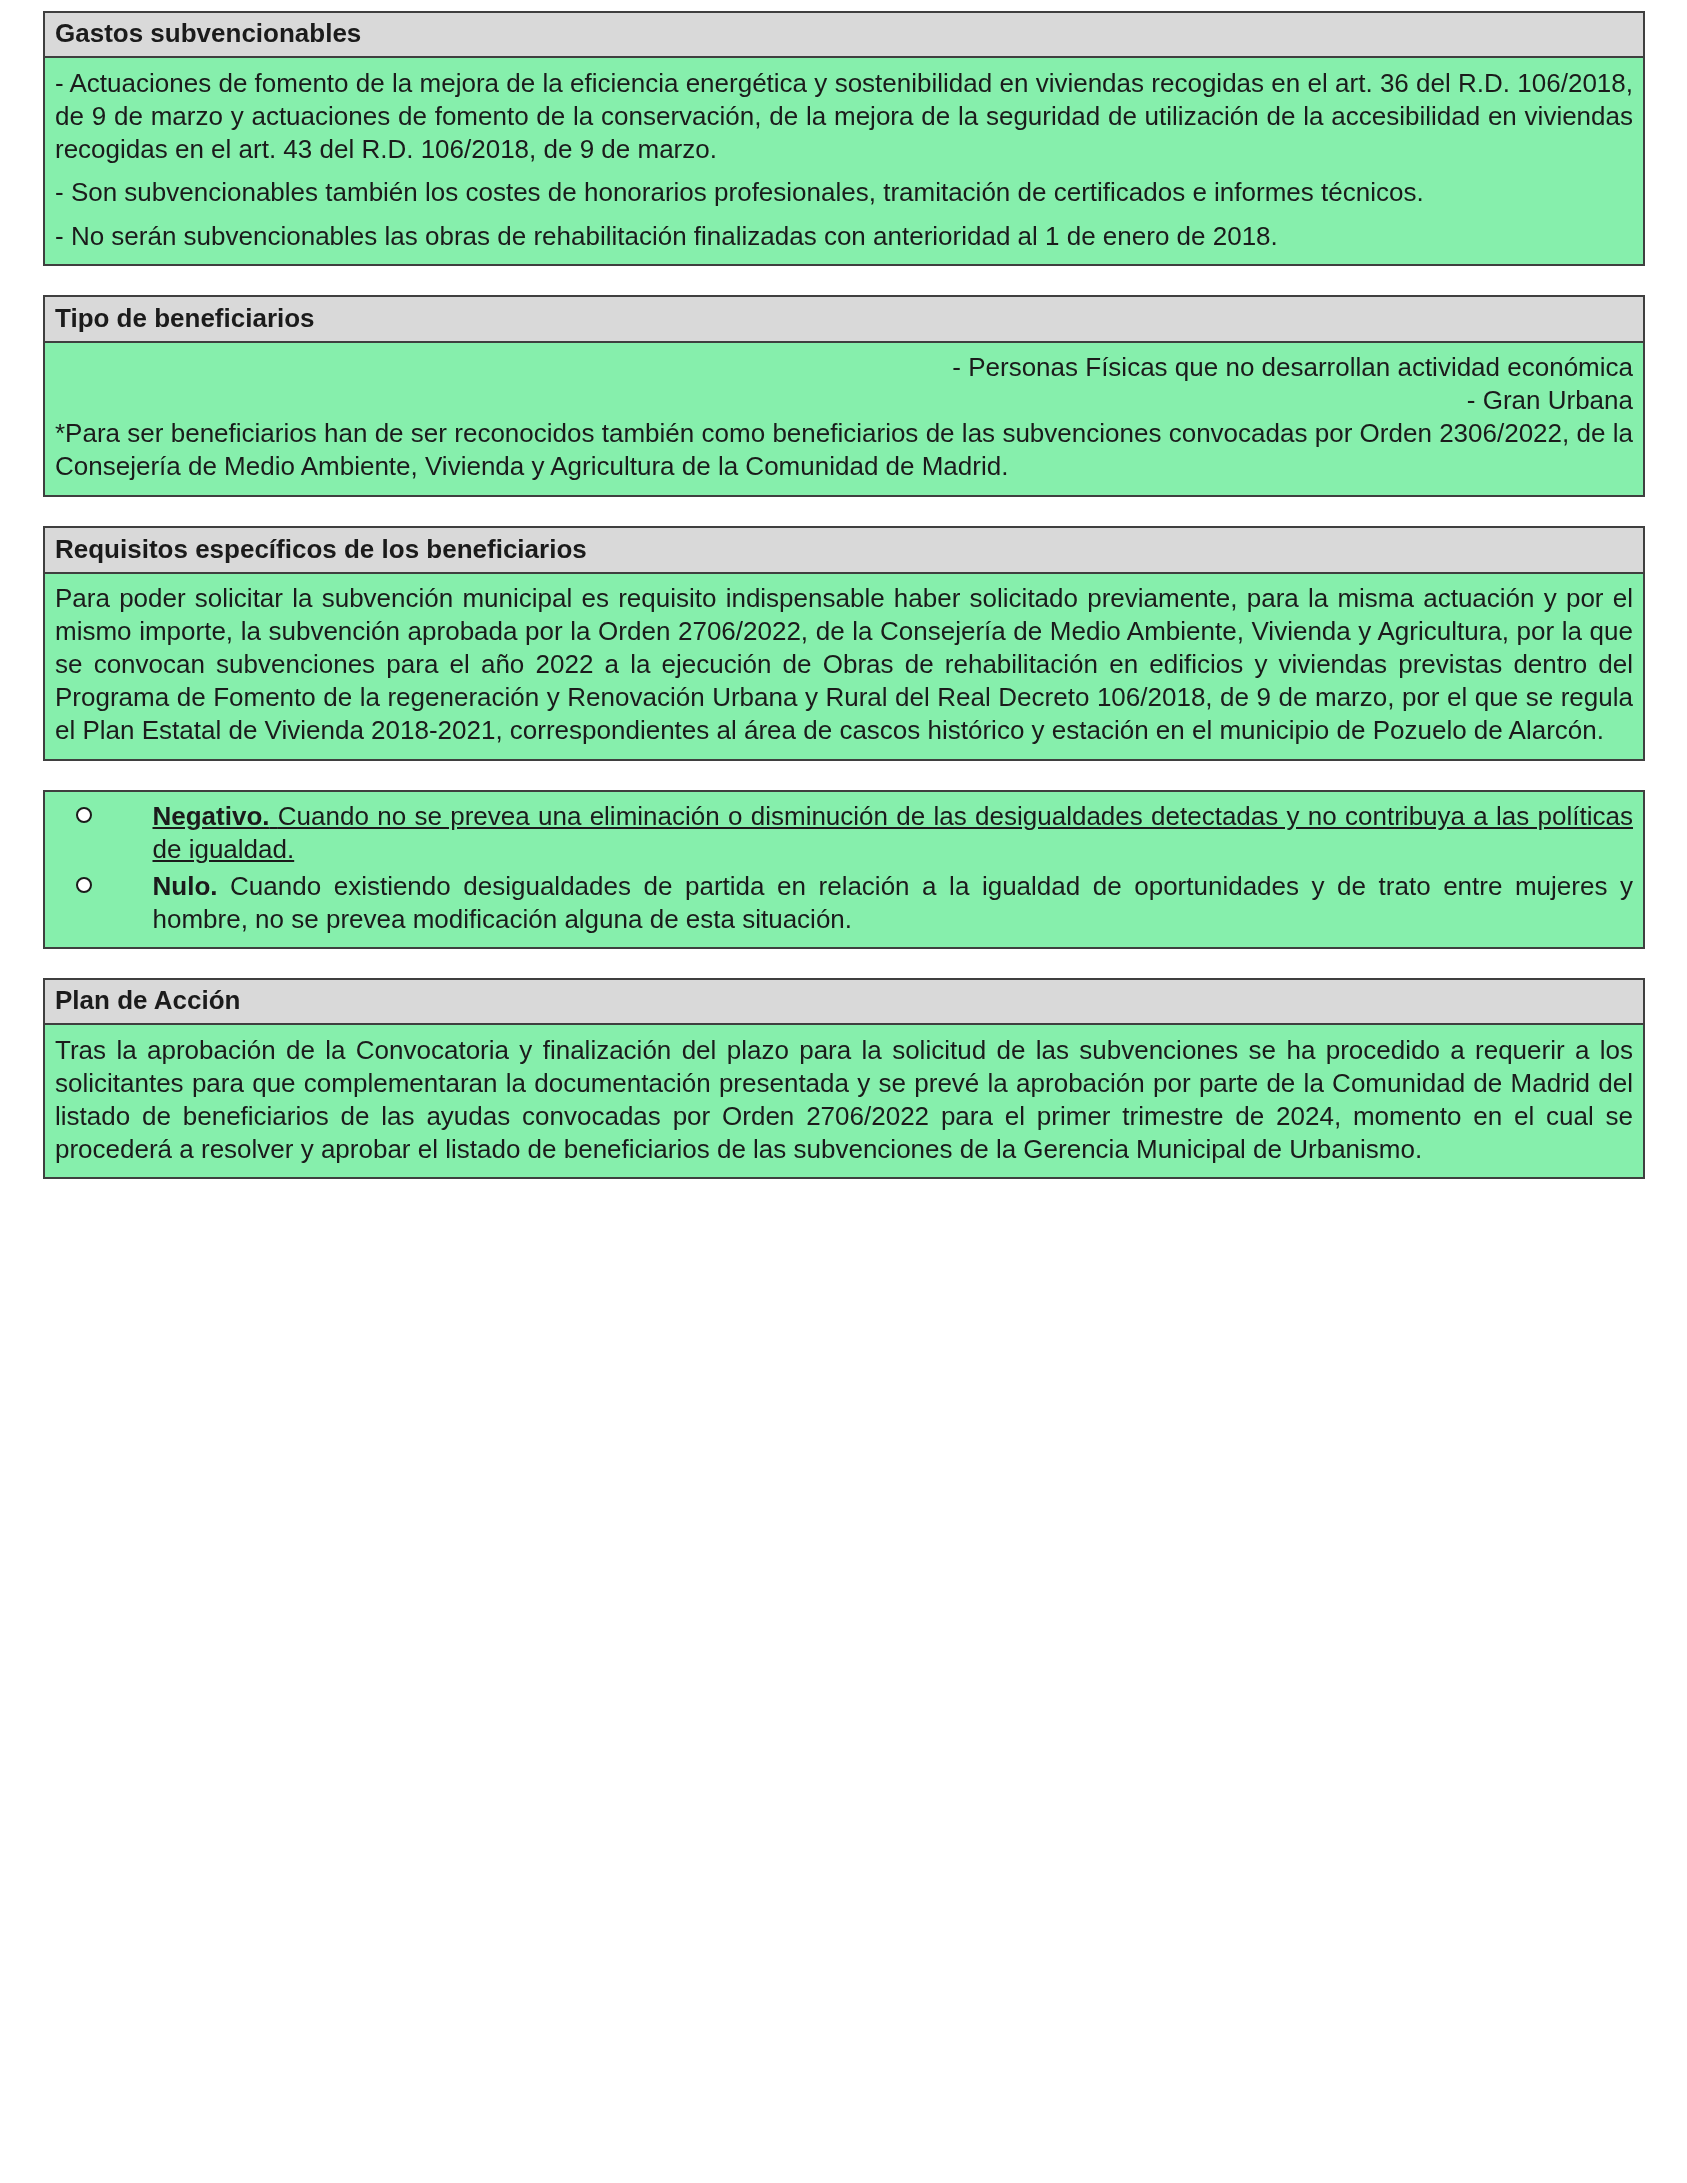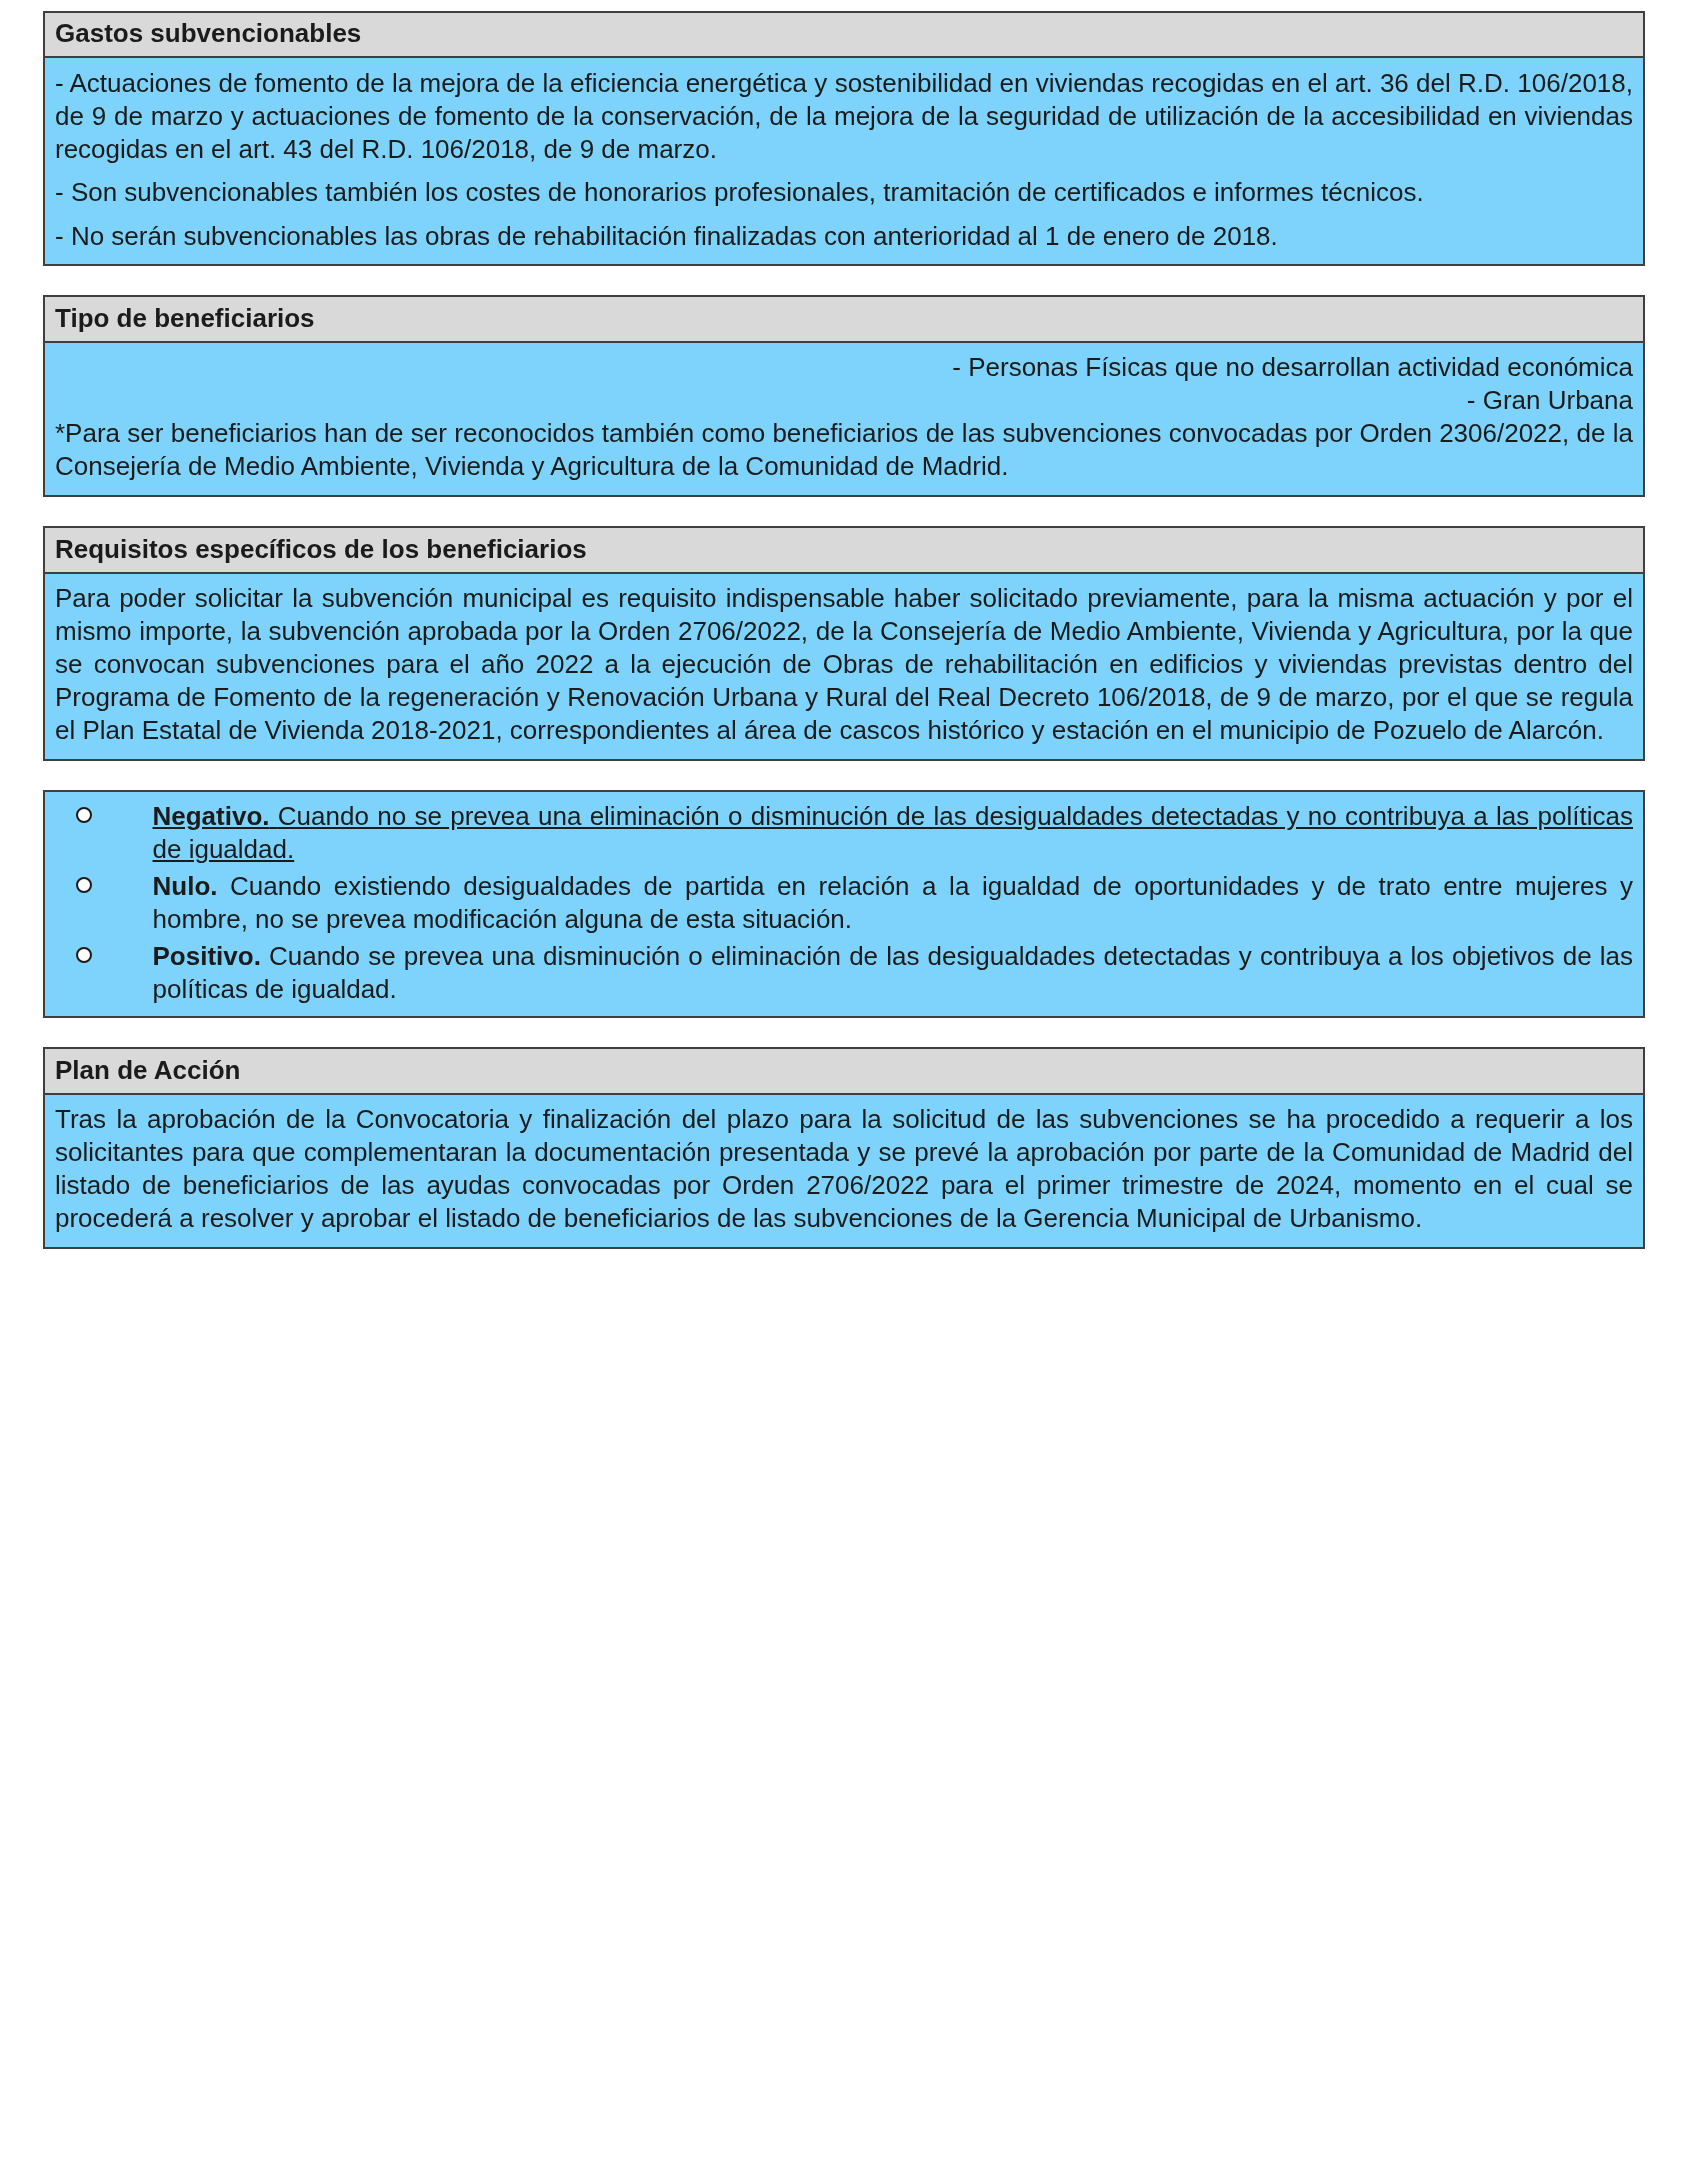--- a/index.html
+++ b/index.html
@@ -12,21 +12,21 @@
     line-height: 1.27;
     color: #1b1b1b;
     position: relative;
     overflow: hidden;
   }
   .page { padding: 10.6px 43px 0 43px; }
 
   .box {
     border: 2.3px solid #3f3f3f;
     margin-bottom: 29px;
-    background: #7dd3fc;
+    background: #86efac;
   }
   .box-header {
     background: #d9d9d9;
     border-bottom: 2.3px solid #3f3f3f;
     padding: 4.6px 10px 6px 10px;
     font-weight: bold;
   }
   .box-header .normal { font-weight: normal; }
 
   .box-body { padding: 8.4px 10px 10px 10px; }
@@ -98,27 +98,20 @@
       </div>
 
       <div class="option">
         <span class="radio"></span>
         <span class="option-body">
           <strong>Nulo.</strong>
           <span>Cuando existiendo desigualdades de partida en relación a la igualdad de oportunidades y de trato entre mujeres y hombre, no se prevea modificación alguna de esta situación.</span>
         </span>
       </div>
 
-      <div class="option">
-        <span class="radio"></span>
-        <span class="option-body">
-          <strong>Positivo.</strong>
-          <span>Cuando se prevea una disminución o eliminación de las desigualdades detectadas y contribuya a los objetivos de las políticas de igualdad.</span>
-        </span>
-      </div>
 
     </div>
   </section>
 
   <section class="box">
     <div class="box-header">
       <span>Plan de Acción</span>
     </div>
     <div class="box-body">
       <p>Tras la aprobación de la Convocatoria y finalización del plazo para la solicitud de las subvenciones se ha procedido a requerir a los solicitantes para que complementaran la documentación presentada y se prevé la aprobación por parte de la Comunidad de Madrid del listado de beneficiarios de las ayudas convocadas por Orden 2706/2022 para el primer trimestre de 2024, momento en el cual se procederá a resolver y aprobar el listado de beneficiarios de las subvenciones de la Gerencia Municipal de Urbanismo.</p>

